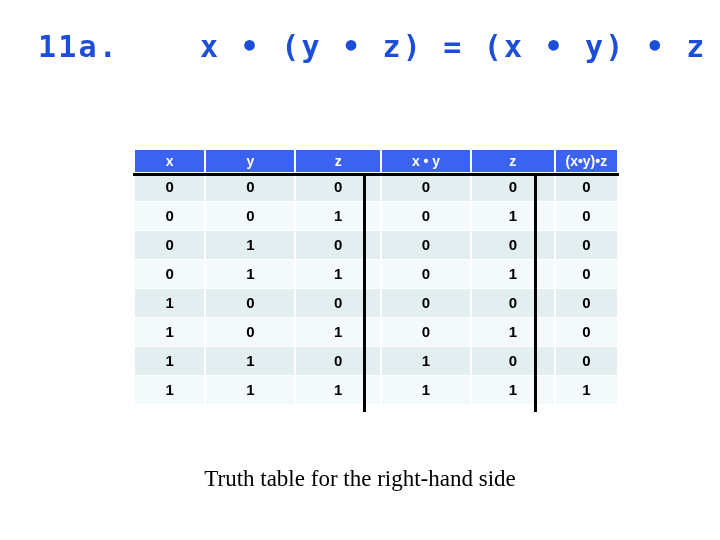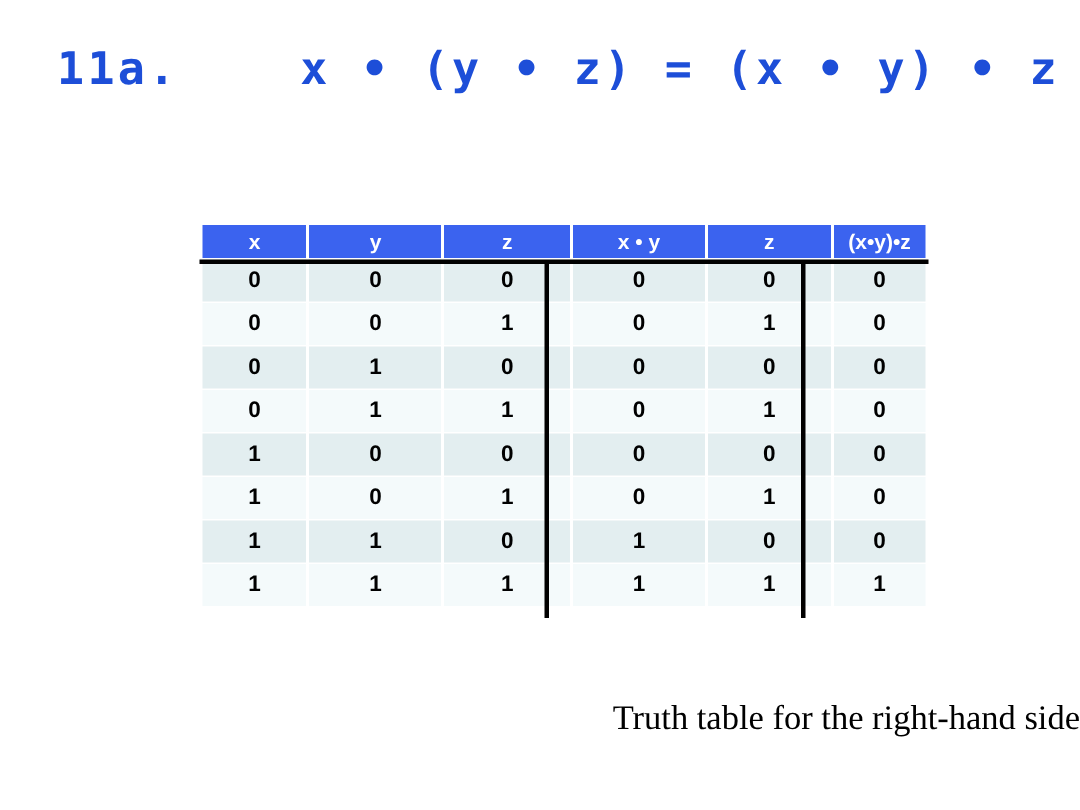--- a/index.html
+++ b/index.html
@@ -106,21 +106,21 @@
     width: 3px;
     height: 236px;
   }
 
   
   #caption {
     position: absolute;
     left: 0;
     top: 466px;
     width: 720px;
-    text-align: right;
+    text-align: center;
     font-family: "Liberation Serif", "DejaVu Serif", serif;
     font-size: 23px;
     color: #000000;
     white-space: nowrap;
   }
 </style>
 </head>
 <body>
 
 <div id="slide-title">11a.    x • (y • z) = (x • y) • z</div>

